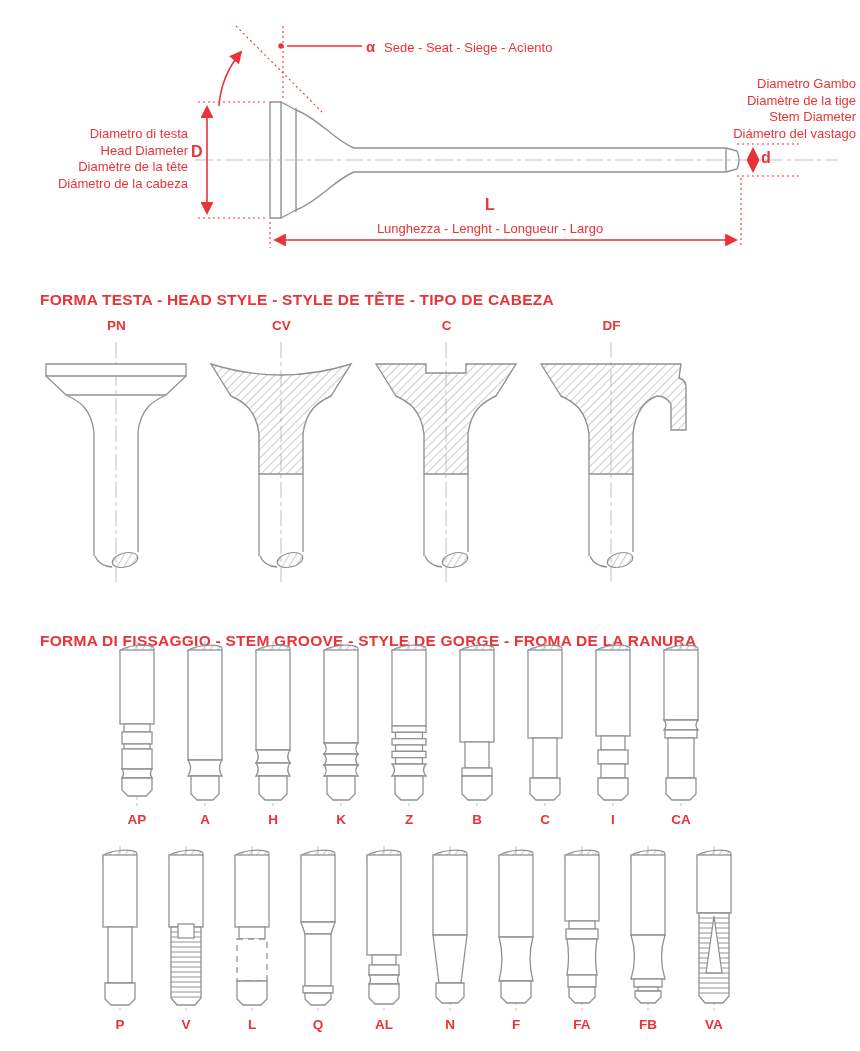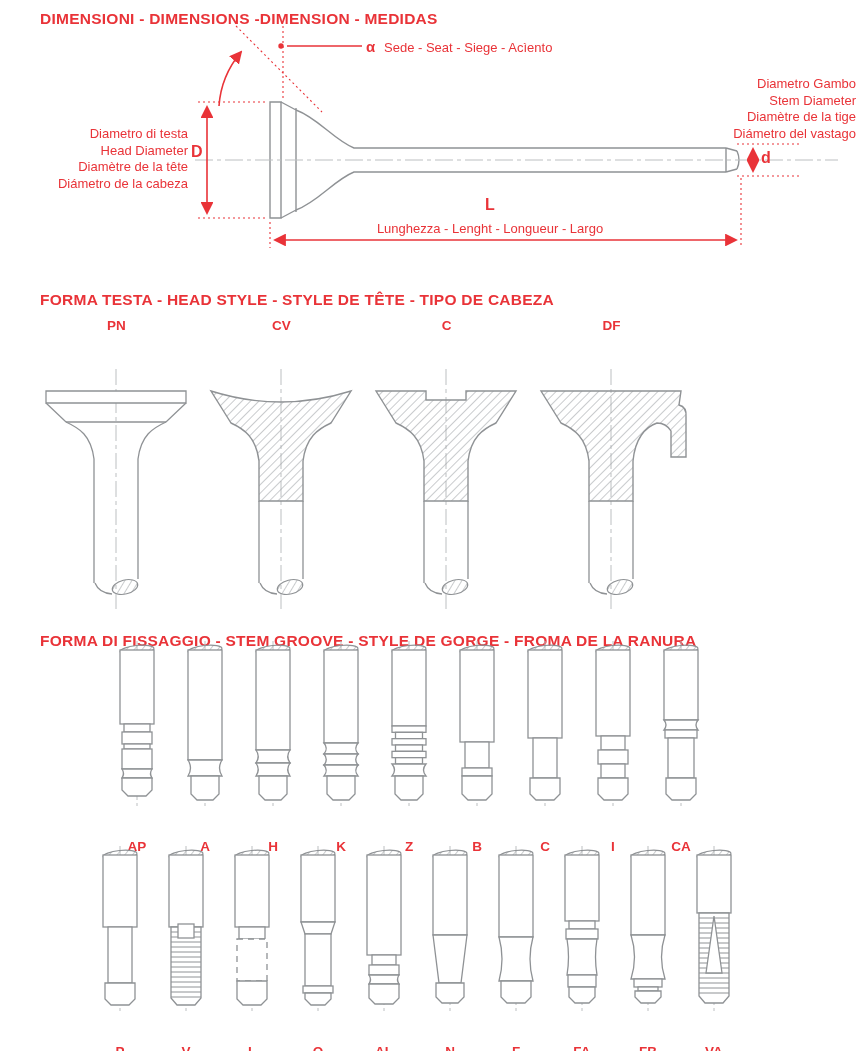--- a/index.html
+++ b/index.html
@@ -8,42 +8,41 @@
         font-family:"Liberation Sans",sans-serif;}
   .heading{position:absolute;margin:0;color:var(--accent);font-size:15.5px;font-weight:700;
            letter-spacing:.25px;white-space:nowrap;}
   .lbl{position:absolute;color:var(--accent);font-size:13px;line-height:16.5px;white-space:nowrap;}
   .lbl.right{text-align:right;}
   .lbl.center{text-align:center;}
   .sym{position:absolute;color:var(--accent);font-weight:700;font-size:15px;white-space:nowrap;}
   .sym.big{font-size:16px;}
   .dimsvg{position:absolute;left:0;top:20px;}
   .row{position:absolute;display:flex;}
-  .cell{display:flex;flex-direction:column;align-items:center;gap:27px;}
+  .cell{display:flex;flex-direction:column;align-items:center;}
   .codelabel{color:var(--accent);font-weight:700;font-size:13.5px;text-align:center;height:22px;}
   .codelabel.below{height:auto;margin-top:2px;}
   svg{display:block;}
 </style>
 </head>
 <body>
 
 <div class="page">
 
   <svg width="0" height="0" style="position:absolute">
     <defs>
       <pattern id="hatch" patternUnits="userSpaceOnUse" width="6" height="6" patternTransform="rotate(45)">
         <line x1="0" y1="0" x2="0" y2="6" stroke="#9ba0a3" stroke-width="1.1"></line>
       </pattern>
       <marker id="arr" viewBox="0 0 10 10" refX="8.5" refY="5" markerWidth="8" markerHeight="8" orient="auto-start-reverse">
         <path d="M0,0 L10,5 L0,10 z" fill="#e93338"></path>
       </marker>
     </defs>
   </svg>
 
-  <h1 class="heading" style="left:40px;top:10px;">DIMENSIONI - DIMENSIONS -DIMENSION - MEDIDAS</h1>
 
   <svg class="dimsvg" width="860" height="240" viewBox="0 0 860 240">
 
     <g stroke="#8f9295" stroke-width="1.4" fill="none">
       <path d="M270,82 H281 V198 H270 Z" fill="#ffffff"></path>
       <path d="M281,82 L296,90 M281,198 L296,190 M296,88 V192"></path>
       <path d="M296,90 C318,98 334,120 354,128 H726"></path>
       <path d="M296,190 C318,182 334,160 354,152 H726"></path>
       <path d="M726,128 V152 M726,128 L737,131 M726,152 L737,149 M737,131 Q741,140 737,149"></path>
     </g>
@@ -75,22 +74,22 @@
   <div class="lbl right" style="left:0;width:188px;top:126px;">
     <div>Diametro di testa</div>
     <div>Head Diameter</div>
     <div>Diamètre de la tête</div>
     <div>Diámetro de la cabeza</div>
   </div>
   <div class="sym big" style="left:191px;top:143px;">D</div>
 
   <div class="lbl right" style="left:600px;width:256px;top:76px;">
     <div>Diametro Gambo</div>
+    <div>Diamètre de la tige</div>
     <div>Stem Diameter</div>
-    <div>Diamètre de la tige</div>
     <div>Diámetro del vastago</div>
   </div>
   <div class="sym big" style="left:761px;top:149px;">d</div>
 
   <div class="sym big center" style="left:460px;width:60px;top:196px;text-align:center;">L</div>
   <div class="lbl center" style="left:280px;width:420px;top:221px;">Lunghezza - Lenght - Longueur - Largo</div>
 
   <h2 class="heading" style="left:40px;top:291px;">FORMA TESTA - HEAD STYLE - STYLE DE TÊTE - TIPO DE CABEZA</h2>
   <div class="row" id="headRow" style="left:34px;top:318px;">
       <div class="cell" style="width: 165px;">

